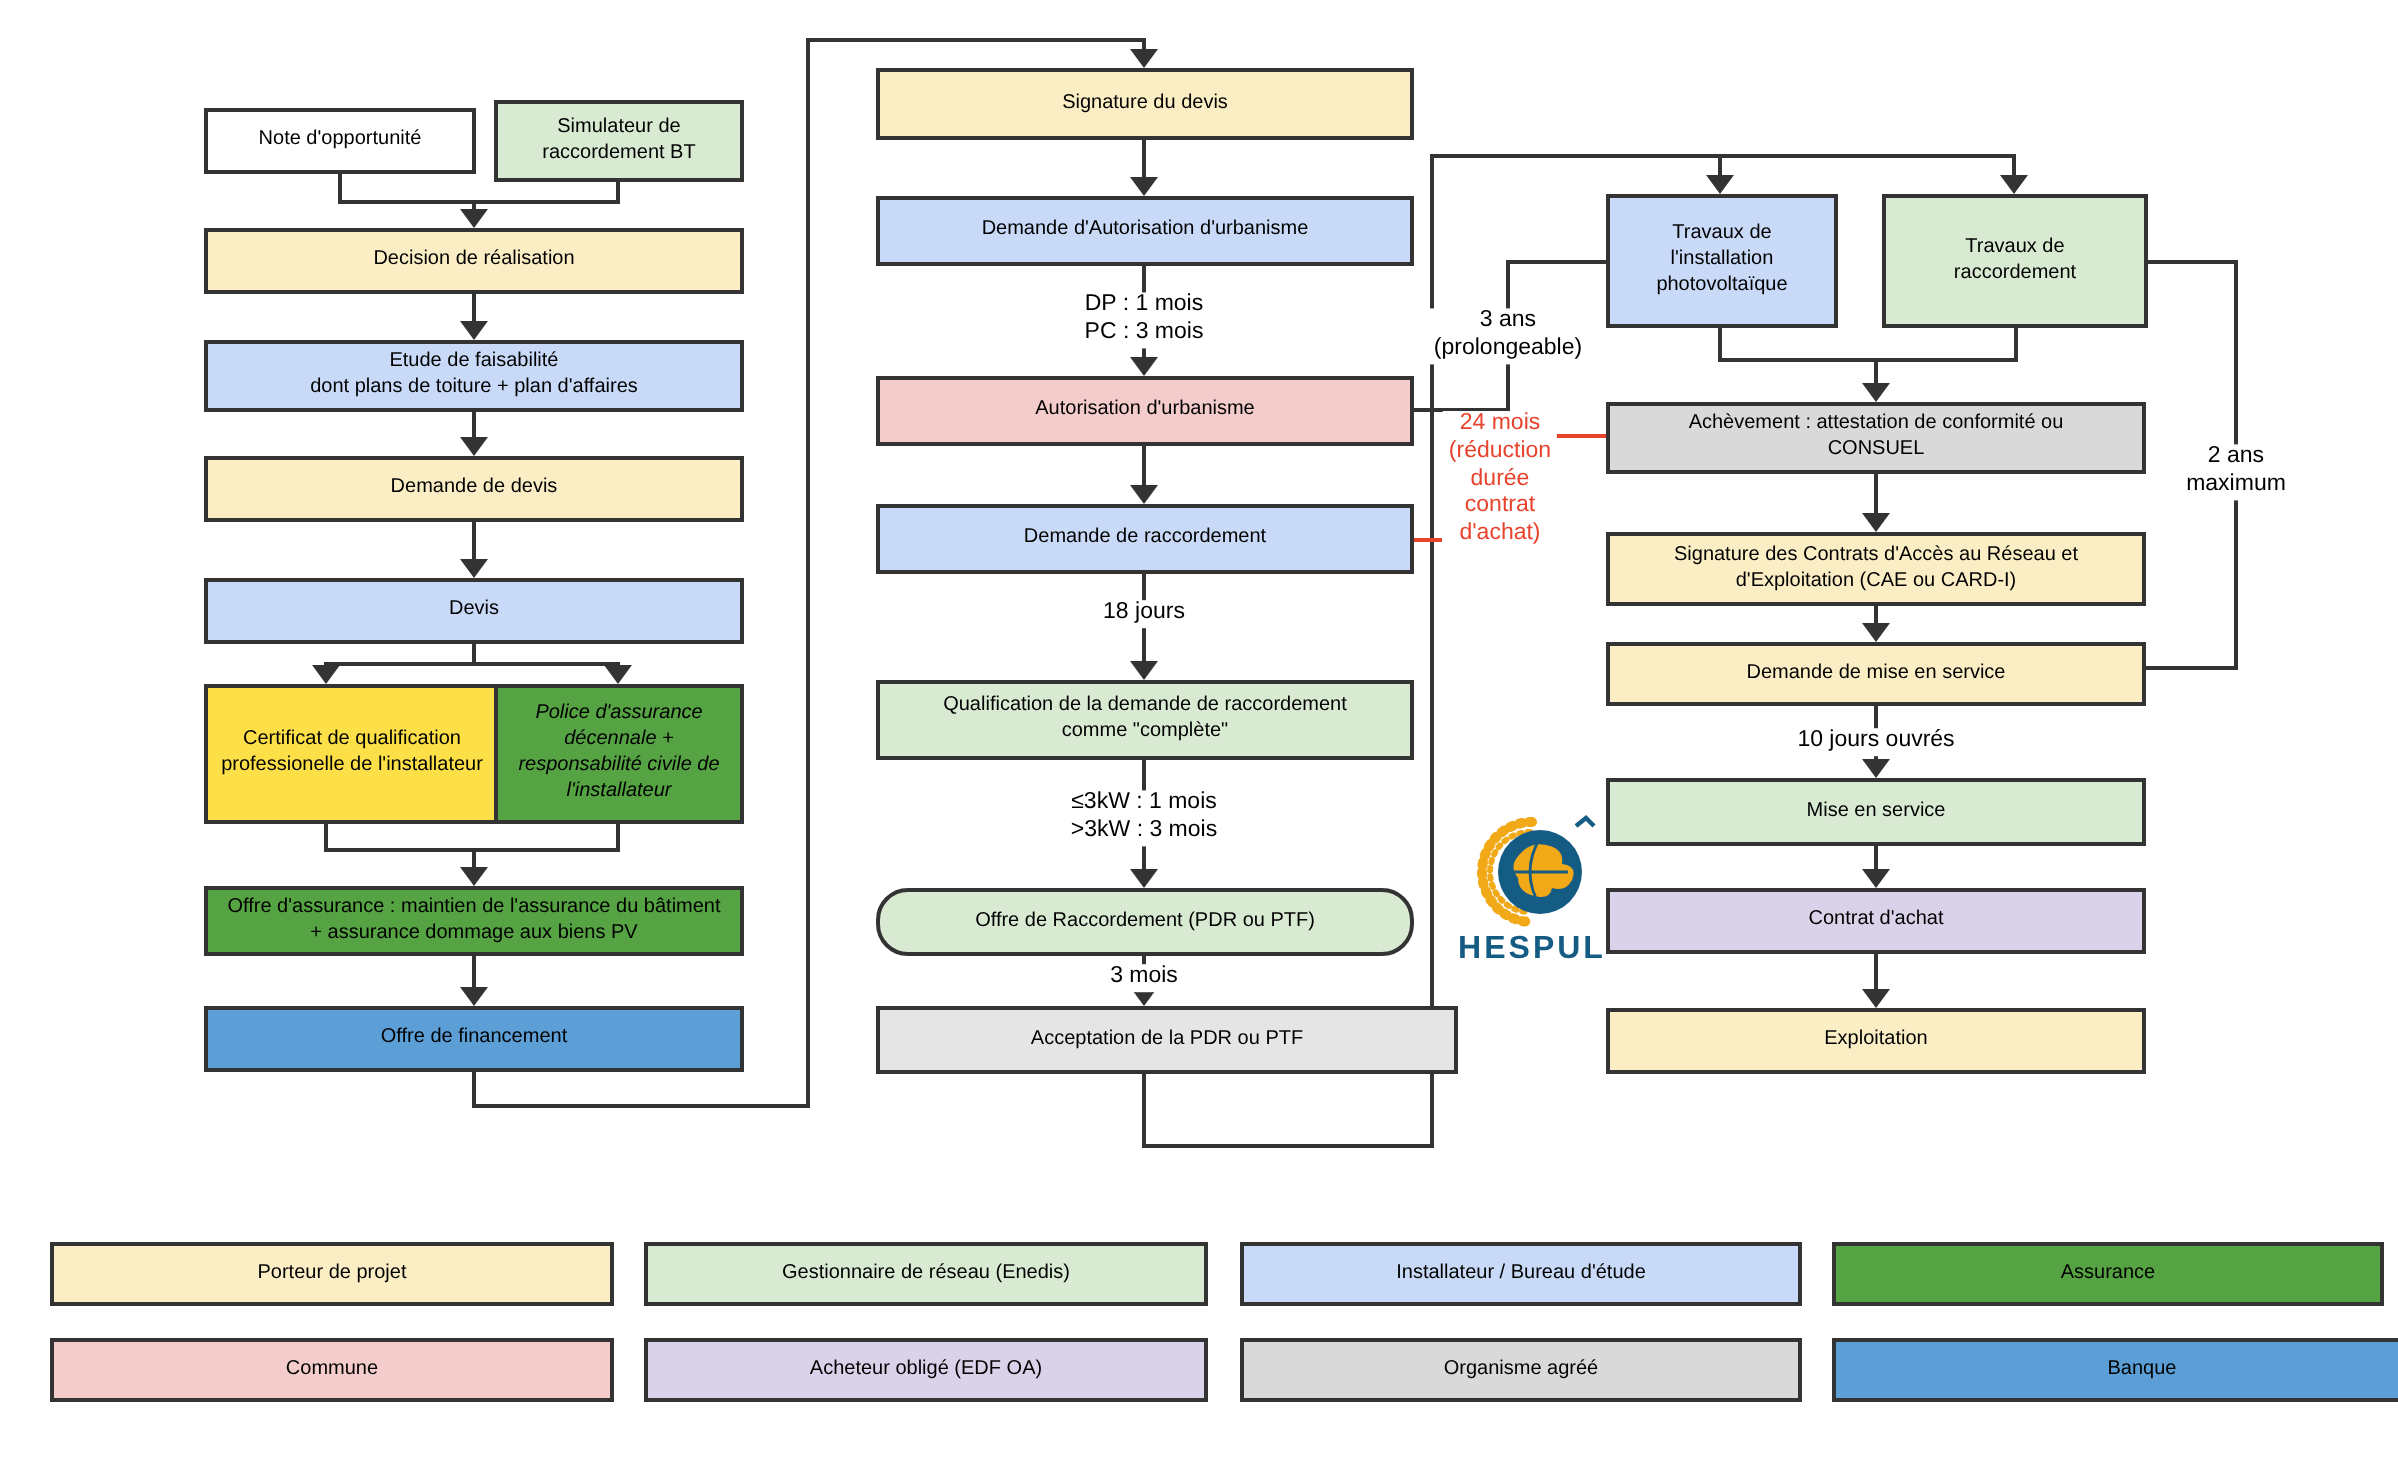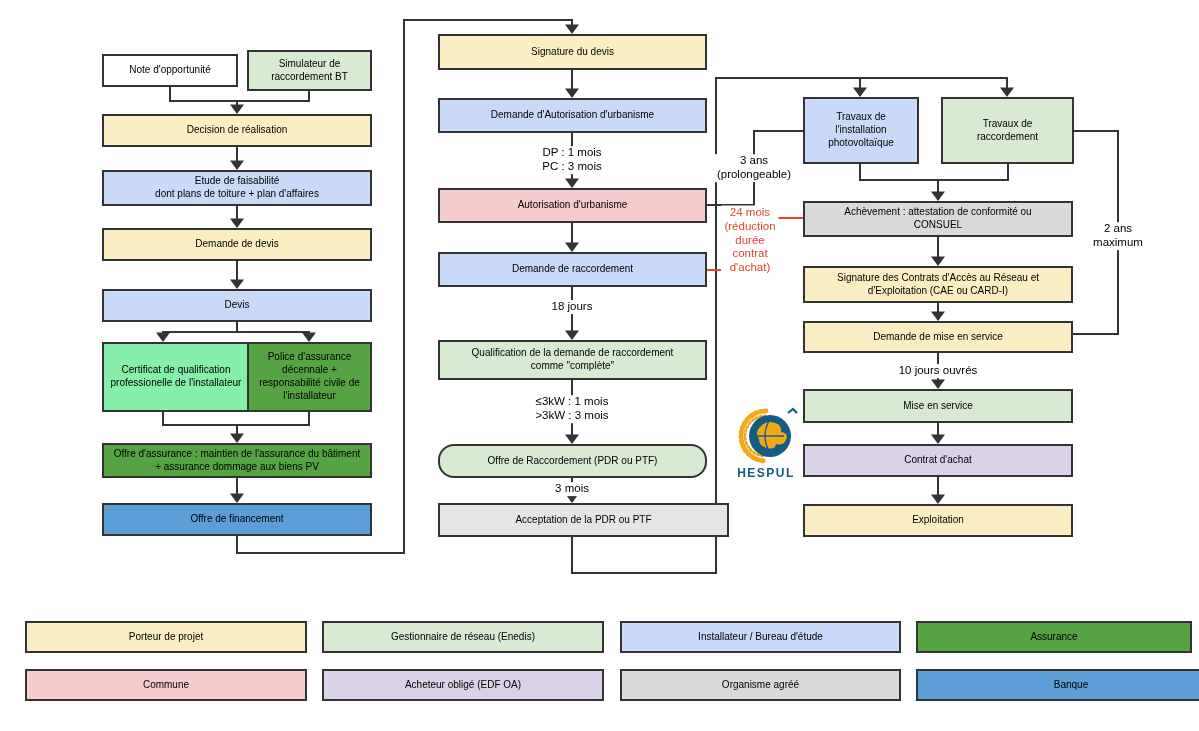--- a/index.html
+++ b/index.html
@@ -5,21 +5,21 @@
   html,body{margin:0;padding:0;background:#fff;}
   .canvas{position:relative;width:1199px;height:731px;background:#ffffff;overflow:hidden;
           font-family:"Liberation Sans","DejaVu Sans",sans-serif;color:#000;}
   svg.connectors{position:absolute;left:0;top:0;z-index:1;}
   .box{position:absolute;z-index:3;border:2px solid #333333;box-sizing:border-box;
        display:flex;align-items:center;justify-content:center;text-align:center;
        font-size:10px;line-height:1.28;padding:2px 6px;white-space:pre-line;}
   .elabel{position:absolute;z-index:2;transform:translate(-50%,-50%);background:#ffffff;
           font-size:11.5px;line-height:1.2;text-align:center;white-space:pre-line;padding:0 3px;}
   .logo{position:absolute;z-index:3;display:flex;flex-direction:column;align-items:center;}
-  .logo .wordmark{font-size:12px;font-weight:bold;letter-spacing:1.5px;color:#155c85;margin-top:1px;}
+  .logo .wordmark{font-size:16px;font-weight:bold;letter-spacing:1.5px;color:#155c85;margin-top:1px;}
 </style>
 </head>
 <body>
 
 <div class="canvas">
 
   <svg class="connectors" width="1199" height="731">
     <g stroke="#333333" stroke-width="2" fill="none">
 
       <line x1="170" y1="87" x2="170" y2="101"></line>
@@ -110,22 +110,22 @@
   <div class="elabel" style="left:938px;top:371px;">10 jours ouvrés</div>
 
   <div class="box" style="left: 102px; top: 54px; width: 136px; height: 33px; background-color: rgb(255, 255, 255);">Note d'opportunité</div>
   <div class="box" style="left: 247px; top: 50px; width: 125px; height: 41px; background-color: rgb(217, 234, 211);">Simulateur de
 raccordement BT</div>
   <div class="box" style="left: 102px; top: 114px; width: 270px; height: 33px; background-color: rgb(251, 238, 197);">Decision de réalisation</div>
   <div class="box" style="left: 102px; top: 170px; width: 270px; height: 36px; background-color: rgb(201, 218, 248);">Etude de faisabilité
 dont plans de toiture + plan d'affaires</div>
   <div class="box" style="left: 102px; top: 228px; width: 270px; height: 33px; background-color: rgb(251, 238, 197);">Demande de devis</div>
   <div class="box" style="left: 102px; top: 289px; width: 270px; height: 33px; background-color: rgb(201, 218, 248);">Devis</div>
-  <div class="box" style="left: 102px; top: 342px; width: 148px; height: 70px; background-color: #86efac;">Certificat de qualification professionelle de l'installateur</div>
-  <div class="box" style="left: 247px; top: 342px; width: 125px; height: 70px; background-color: rgb(85, 163, 67);">Police d'assurance décennale + responsabilité civile de l'installateur</div>
+  <div class="box" style="left: 102px; top: 342px; width: 148px; height: 70px; background-color: #fde047;">Certificat de qualification professionelle de l'installateur</div>
+  <div class="box" style="left: 247px; top: 342px; width: 125px; height: 70px; background-color: rgb(85, 163, 67); font-style: italic;">Police d'assurance décennale + responsabilité civile de l'installateur</div>
   <div class="box" style="left: 102px; top: 443px; width: 270px; height: 35px; background-color: rgb(85, 163, 67);">Offre d'assurance : maintien de l'assurance du bâtiment + assurance dommage aux biens PV</div>
   <div class="box" style="left: 102px; top: 503px; width: 270px; height: 33px; background-color: rgb(91, 159, 214);">Offre de financement</div>
 
   <div class="box" style="left: 438px; top: 34px; width: 269px; height: 36px; background-color: rgb(251, 238, 197);">Signature du devis</div>
   <div class="box" style="left: 438px; top: 98px; width: 269px; height: 35px; background-color: rgb(201, 218, 248);">Demande d'Autorisation d'urbanisme</div>
   <div class="box" style="left: 438px; top: 188px; width: 269px; height: 35px; background-color: rgb(244, 204, 204);">Autorisation d'urbanisme</div>
   <div class="box" style="left: 438px; top: 252px; width: 269px; height: 35px; background-color: rgb(201, 218, 248);">Demande de raccordement</div>
   <div class="box" style="left: 438px; top: 340px; width: 269px; height: 40px; background-color: rgb(217, 234, 211);">Qualification de la demande de raccordement
 comme "complète"</div>
   <div class="box" style="left: 438px; top: 444px; width: 269px; height: 34px; background-color: rgb(217, 234, 211); border-radius: 16px;">Offre de Raccordement (PDR ou PTF)</div>

